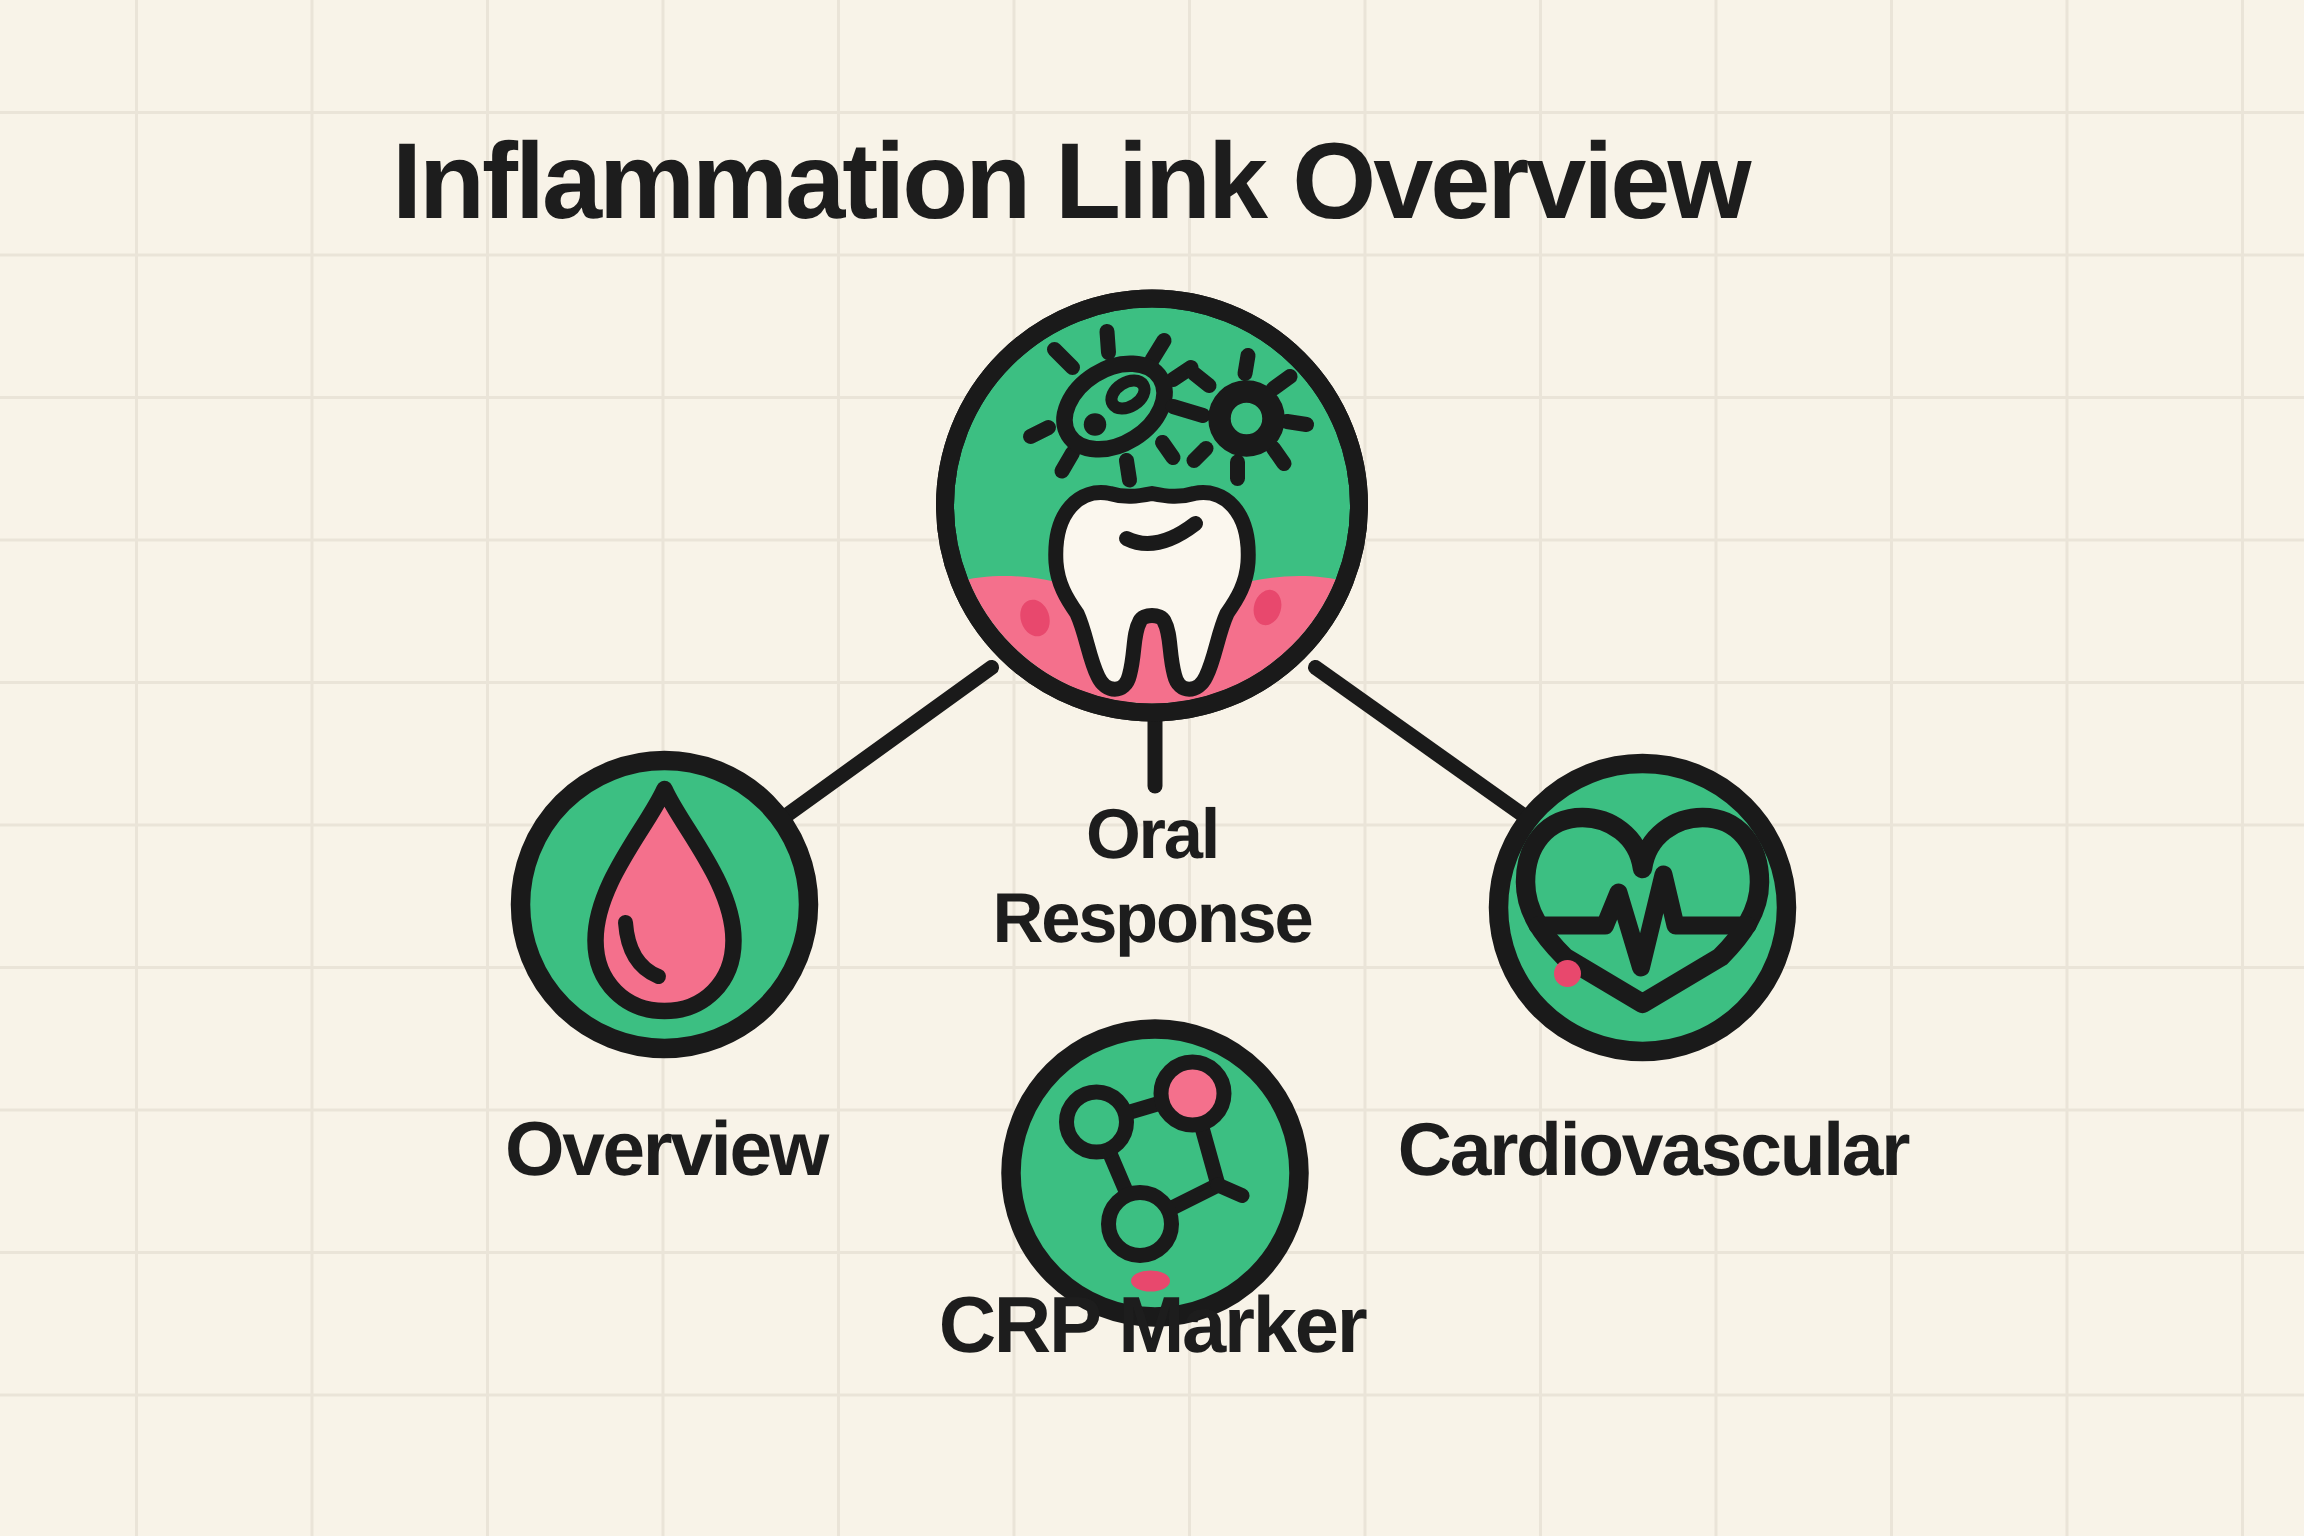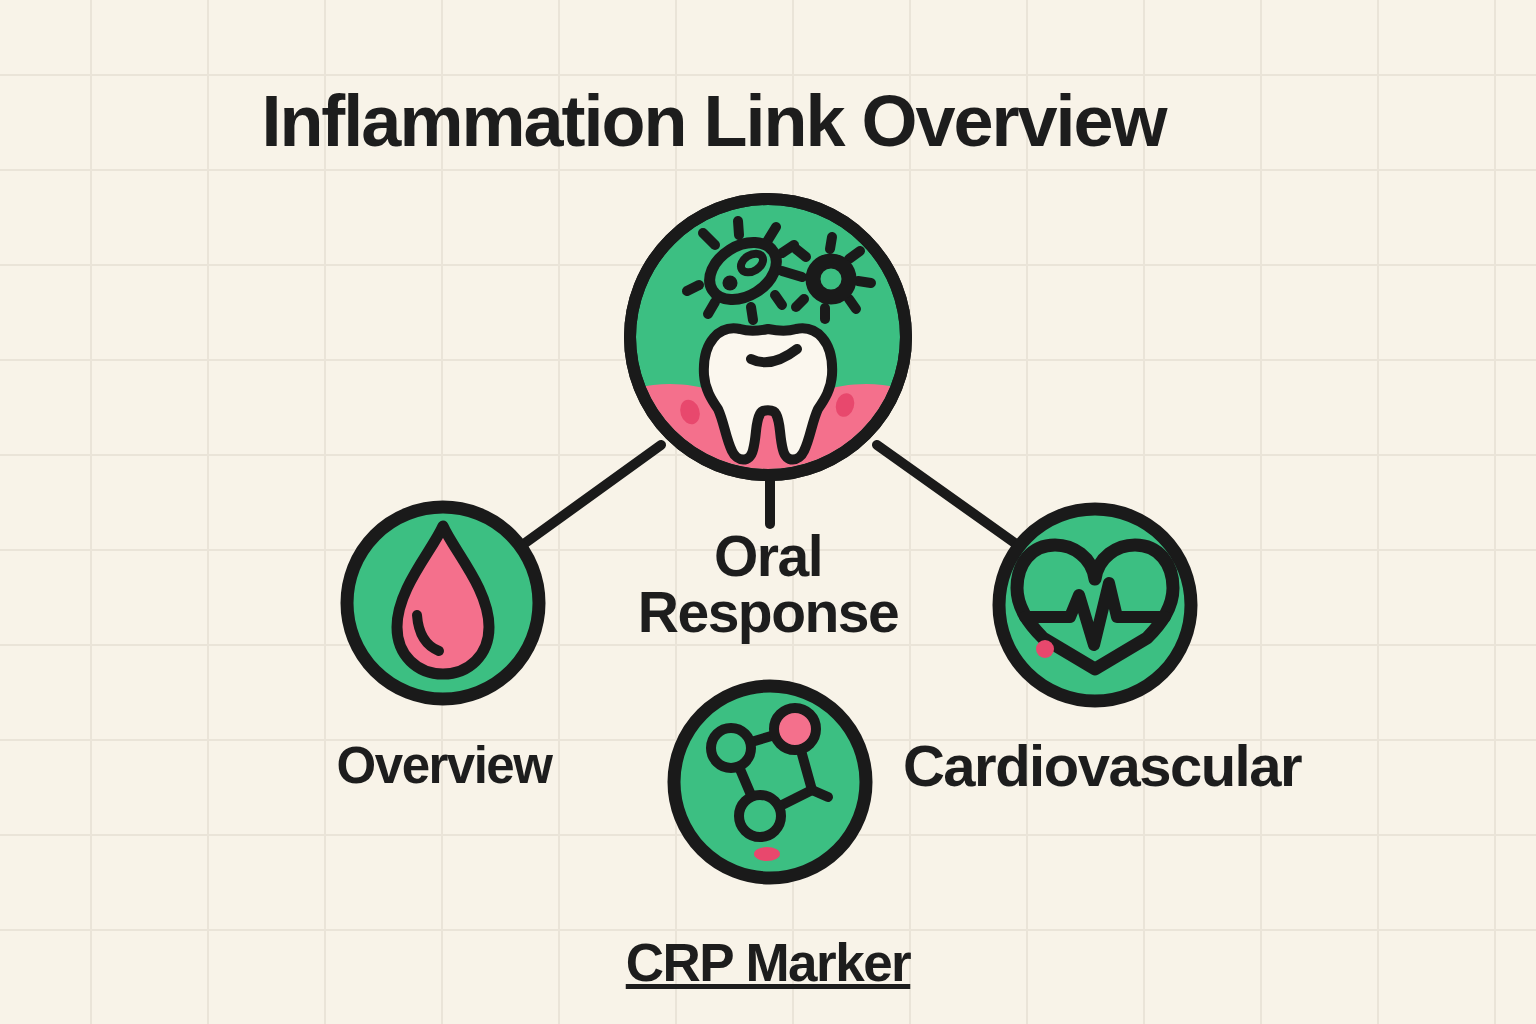--- a/index.html
+++ b/index.html
@@ -30,24 +30,24 @@
     text-align:center;
     font-size:72px;font-weight:700;letter-spacing:-2px;
     color:var(--text);
   }
   .edge-layer{position:absolute;top:0;left:0;width:1536px;height:1024px;}
   .node-icon{position:absolute;}
   .node-label{
     position:absolute;text-align:center;font-weight:700;color:var(--text);
     letter-spacing:-1.5px;transform:translateX(-50%);white-space:nowrap;
   }
-  .label-oral{top:528px;left:768px;font-size:57px;line-height:56px;}
+  .label-oral{top:528px;left:768px;font-size:47px;line-height:56px;}
   .label-systemic{top:737px;left:444px;font-size:51px;line-height:58px;}
-  .label-cardio{top:737px;left:1102px;font-size:58px;line-height:58px;}
-  .label-crp{top:934px;left:768px;font-size:53px;line-height:58px;text-decoration:underline;}
+  .label-cardio{top:737px;left:1102px;font-size:50px;line-height:58px;}
+  .label-crp{top:855px;left:768px;font-size:53px;line-height:58px;}
   .node-label span{display:block;}
 </style>
 </head>
 <body>
 
 <div class="canvas">
 
   <div class="title">Inflammation Link Overview</div>
 
   <svg class="edge-layer" width="1536" height="1024" viewBox="0 0 1536 1024">

